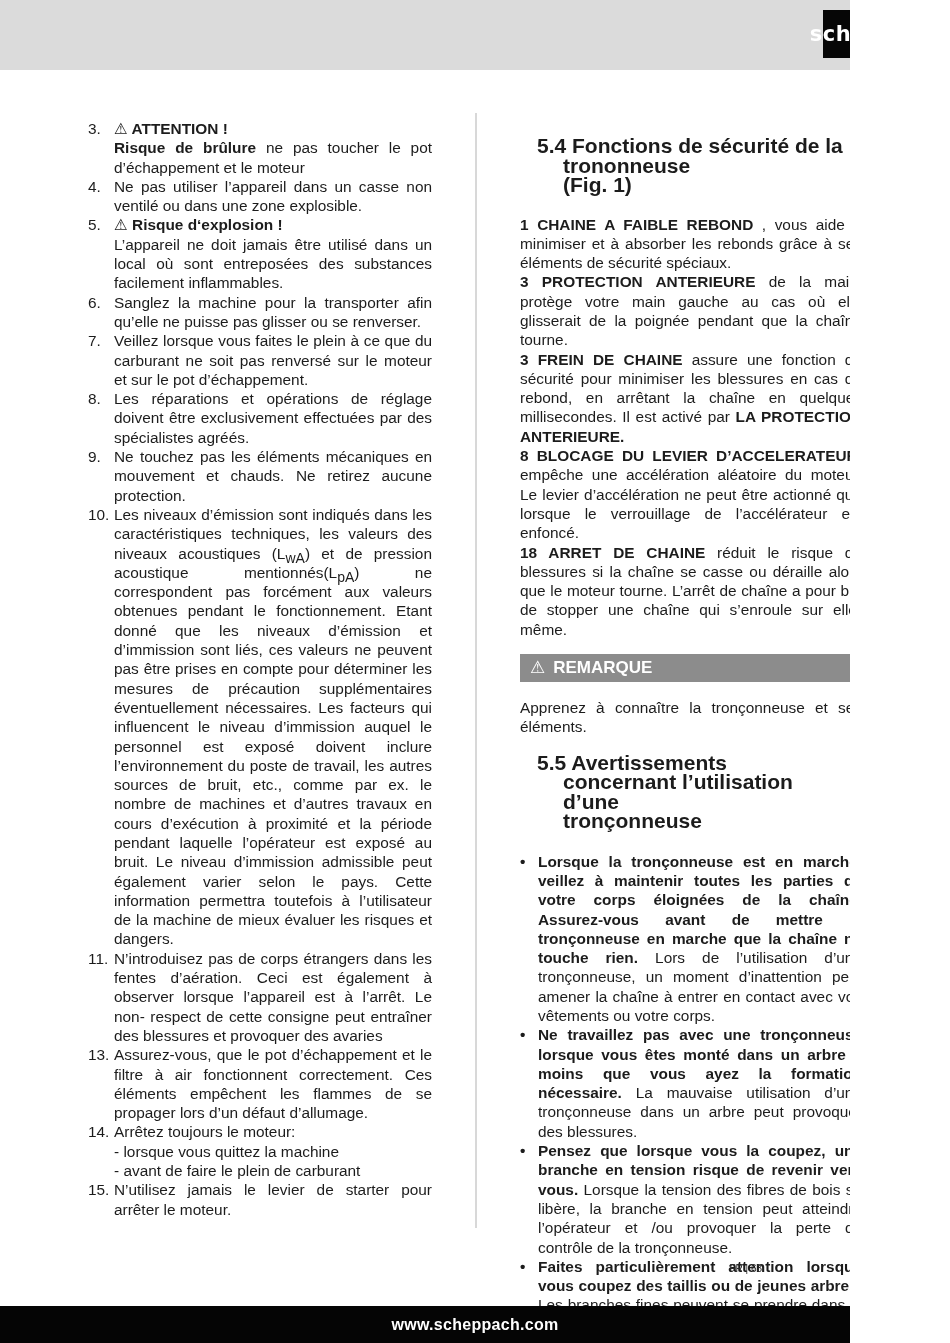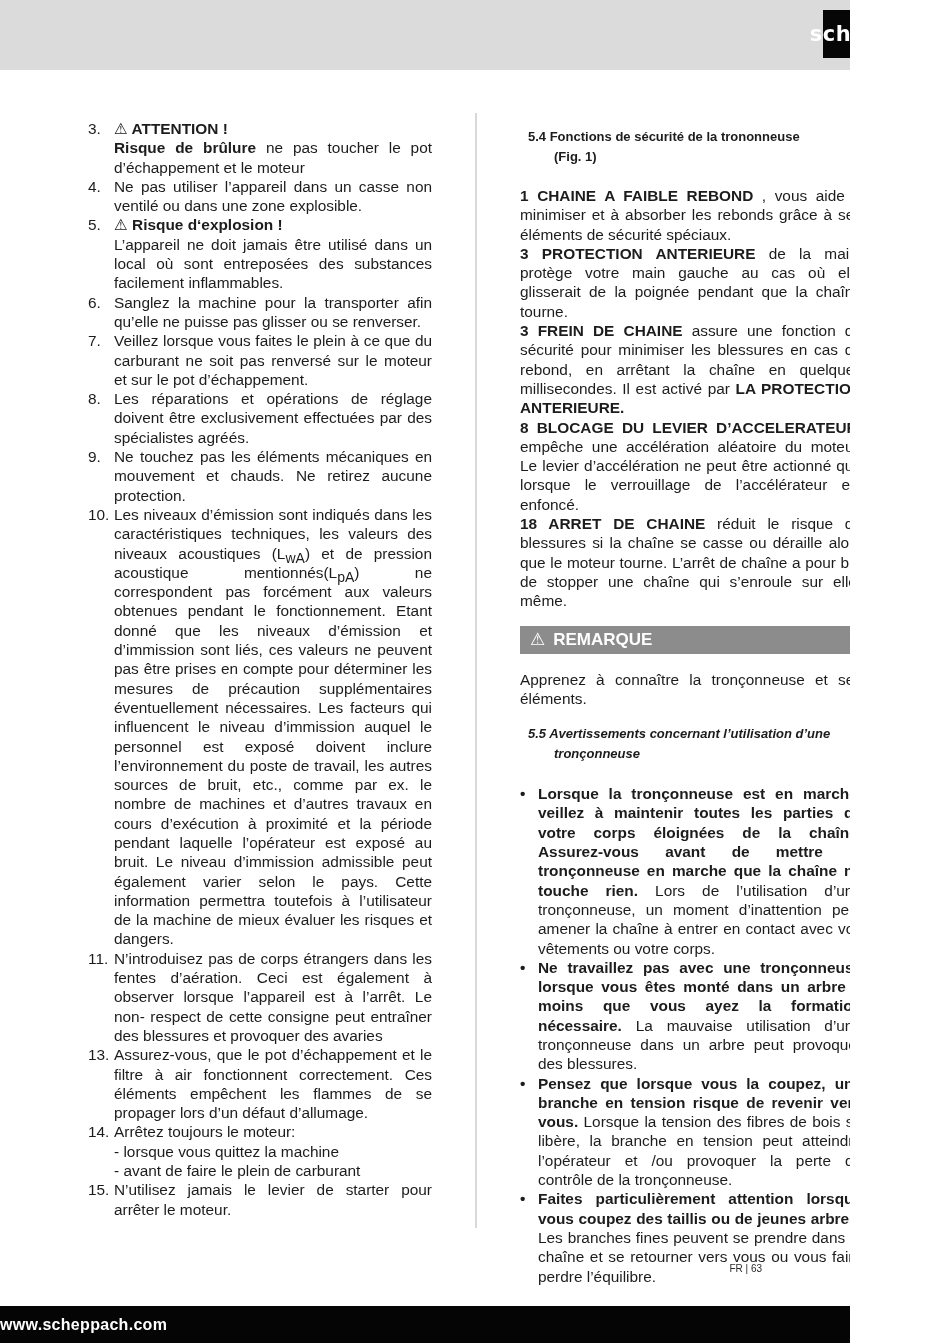--- a/index.html
+++ b/index.html
@@ -30,25 +30,25 @@
     position:absolute;top:119px;
     font-size:15.4px;line-height:19.3px;
   }
   .col-left{left:88px;width:344px;}
   .col-right{left:520px;width:342px;}
   .safety-list{list-style:none;margin:0;padding:0;}
   .item{position:relative;padding-left:26px;}
   .item .num{position:absolute;left:0;top:0;}
   .item .txt{display:block;text-align:justify;}
   .heading{
-    font-size:13px;font-weight:bold;margin:8px;
+    font-size:21px;font-weight:bold;margin:17px;
     padding-left:26px;text-indent:-26px;line-height:19.5px;
   }
   .h54{margin-bottom:20px;}
-  .h55{margin-top:16px;margin-bottom:21px;font-style:italic;}
+  .h55{margin-top:16px;margin-bottom:21px;}
   .para{margin:0;text-align:justify;}
   .note-banner{
     margin-top:15px;
     width:342px;height:28px;box-sizing:border-box;
     background:#8c8c8c;color:#ffffff;
     font-size:17px;font-weight:bold;
     display:flex;align-items:center;
     padding-left:10px;gap:8px;
   }
   .note-text{margin:16px 0 16px 0;}
@@ -59,21 +59,21 @@
   sub{font-size:14px;line-height:0;}
   b{font-weight:bold;}
   .glyph{font-weight:normal;}
   .page-num{
     position:absolute;right:88px;top:1263px;
     font-size:10px;color:#2a2a2a;
   }
   .footer-band{
     position:absolute;left:0;bottom:0;width:950px;height:37px;
     background:#050505;color:#ffffff;
-    display:flex;align-items:center;justify-content:flex-start;
+    display:flex;align-items:center;justify-content:center;
     font-size:16px;font-weight:bold;letter-spacing:0.3px;
   }
 </style>
 </head>
 <body>
 
 <div class="page">
 
   <div class="header-band">
     <div class="logo">

